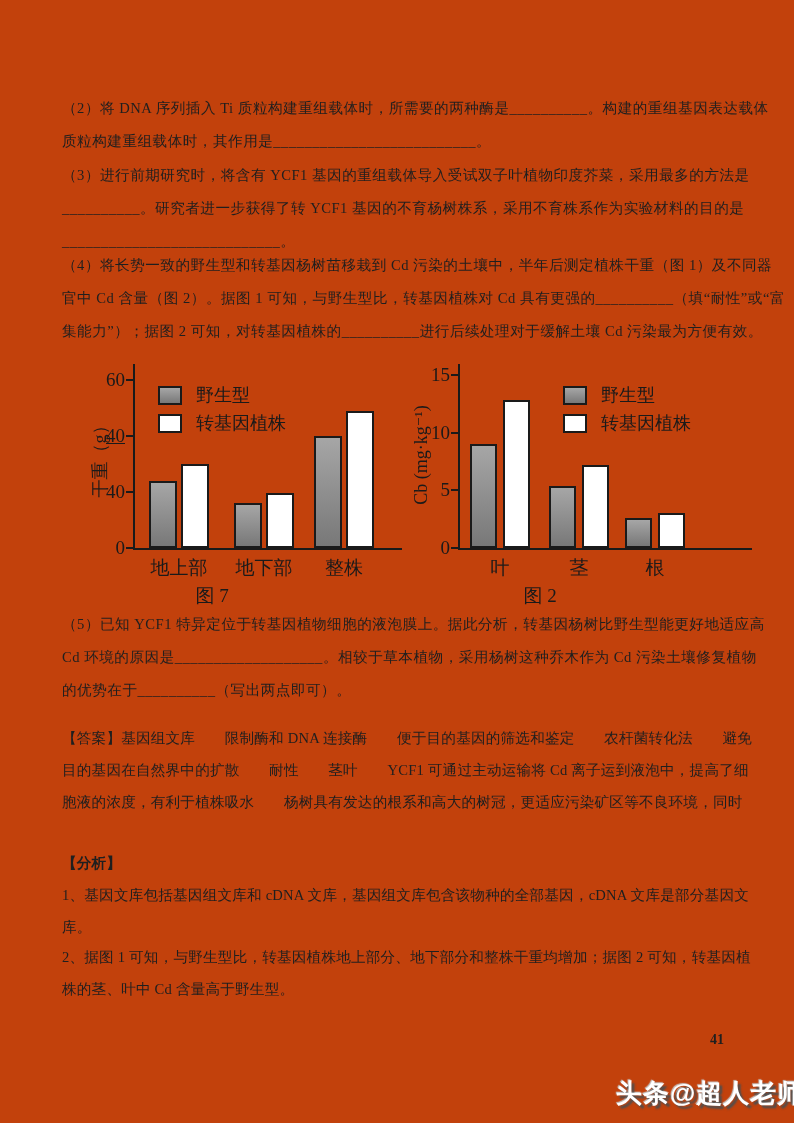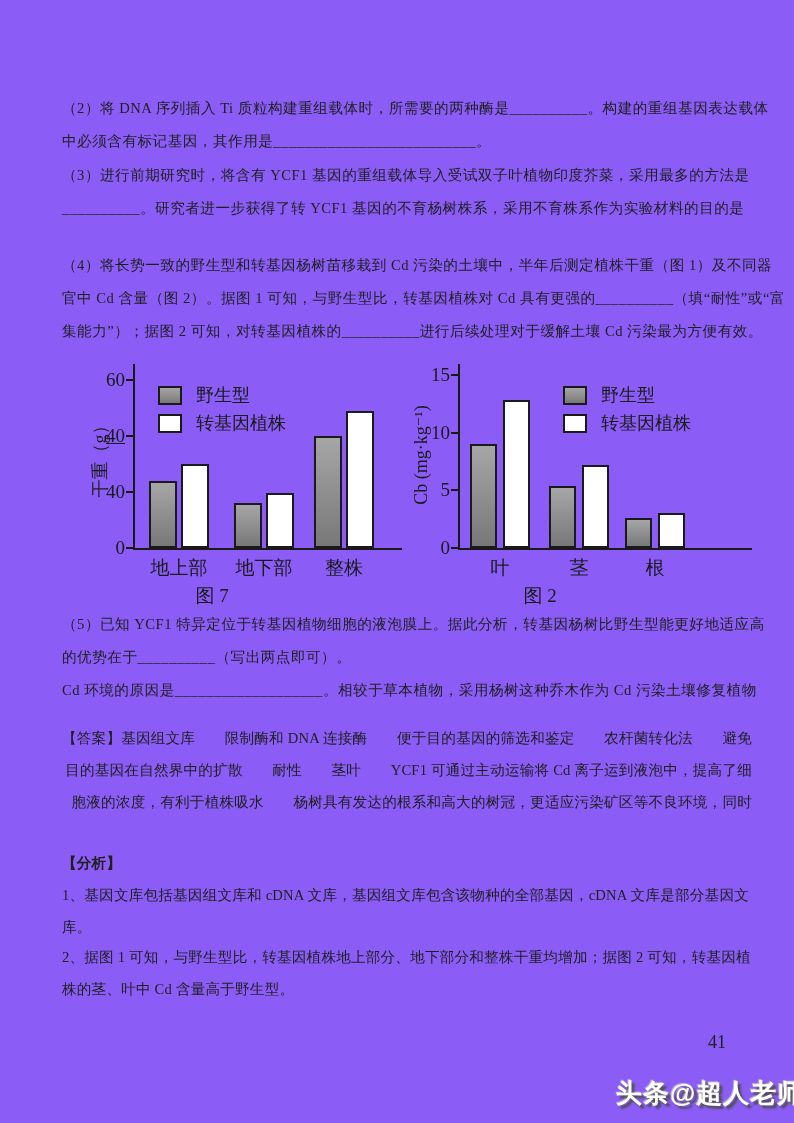--- a/index.html
+++ b/index.html
@@ -1,17 +1,17 @@
 <!DOCTYPE html>
 <html><head>
 <meta charset="utf-8">
 <style>
   html,body { margin:0; padding:0; background:#ffffff; }
   .page {
-    position:relative; width:794px; height:1123px; background:#8b5cf6;
+    position:relative; width:794px; height:1123px; background:#c2410c;
     overflow:hidden; font-family:"Liberation Serif","DejaVu Serif",serif;
   }
   .pblock { position:absolute; left:62px; width:690px; }
   .tline {
     font-size:14.6px; line-height:33px; height:33px; white-space:nowrap;
     letter-spacing:0.5px; color:#1f1f1f;
   }
   .red .tline { line-height:32px; height:32px; letter-spacing:0.2px; }
   .bold-line { font-weight:bold; }
   
@@ -22,41 +22,42 @@
   .bar { position:absolute; box-sizing:border-box; border:2px solid #1a1a1a; }
   .bar-gray  { background:linear-gradient(180deg,#a6a6a6 0%,#787878 100%); }
   .bar-white { background:#ffffff; }
   .ctick { position:absolute; font-size:19px; text-align:right; width:38px; height:22px; line-height:22px; }
   .ctickmark { position:absolute; background:#1a1a1a; }
   .clabel { position:absolute; font-size:19px; text-align:center; width:96px; height:24px; line-height:24px; }
   .ccap  { position:absolute; font-size:19px; text-align:center; width:80px; height:24px; line-height:24px; }
   .cleg-box { position:absolute; box-sizing:border-box; border:2px solid #1a1a1a; }
   .cleg-label { position:absolute; font-size:18px; height:24px; line-height:24px; white-space:nowrap; }
   .cylab { position:absolute; text-align:center; font-size:18px; height:28px; line-height:28px; transform:rotate(-90deg); white-space:nowrap; }
-  .page-num { position:absolute; left:700px; top:1032px; width:34px; font-size:18px; font-weight:normal; color:#1f1f1f; text-align:center; }
+  .page-num { position:absolute; left:700px; top:1032px; width:34px; font-size:14px; font-weight:bold; color:#1f1f1f; text-align:center; }
   .watermark {
     position:absolute; left:616px; top:1076px; white-space:nowrap;
     font-family:"Liberation Sans","DejaVu Sans",sans-serif; font-weight:bold;
     font-size:26px; letter-spacing:1px; color:#ffffff;
     text-shadow: 3px 3px 2px #4e4e4e, -1px -1px 1px #c8c8c8;
   }
 </style>
 </head>
 <body>
 
 <div class="page">
 
   <div class="pblock" id="q2" style="top:92px">
       <div class="tline">（2）将 DNA 序列插入 Ti 质粒构建重组载体时，所需要的两种酶是__________。构建的重组基因表达载体</div>
-      <div class="tline">中必须含有标记基因，其作用是__________________________。</div>
+      <div class="tline">质粒构建重组载体时，其作用是__________________________。</div>
     </div>
 
   <div class="pblock" id="q3" style="top:159px">
       <div class="tline">（3）进行前期研究时，将含有 YCF1 基因的重组载体导入受试双子叶植物印度芥菜，采用最多的方法是</div>
       <div class="tline">__________。研究者进一步获得了转 YCF1 基因的不育杨树株系，采用不育株系作为实验材料的目的是</div>
+      <div class="tline">____________________________。</div>
     </div>
 
   <div class="pblock" id="q4" style="top:249px">
       <div class="tline">（4）将长势一致的野生型和转基因杨树苗移栽到 Cd 污染的土壤中，半年后测定植株干重（图 1）及不同器</div>
       <div class="tline">官中 Cd 含量（图 2）。据图 1 可知，与野生型比，转基因植株对 Cd 具有更强的__________（填“耐性”或“富</div>
       <div class="tline">集能力”）；据图 2 可知，对转基因植株的__________进行后续处理对于缓解土壤 Cd 污染最为方便有效。</div>
     </div>
 
   <div class="chart" id="chart1">
       <div class="axis" style="left: 53px; top: 2px; width: 2px; height: 186px;"></div>
@@ -108,25 +109,25 @@
       <div class="cleg-box bar-gray" style="left: 163px; top: 24px; width: 24px; height: 19px;"></div>
       <div class="cleg-label" style="left: 201px; top: 21px;">野生型</div>
       <div class="cleg-box bar-white" style="left: 163px; top: 52px; width: 24px; height: 19px;"></div>
       <div class="cleg-label" style="left: 201px; top: 49px;">转基因植株</div>
       <div class="cylab" style="left: -79px; top: 79px; width: 200px;">Cb (mg·kg⁻¹)</div>
       <div class="ccap" style="left: 100px; top: 222px;">图 2</div>
     </div>
 
   <div class="pblock" id="q5" style="top:608px">
       <div class="tline">（5）已知 YCF1 特异定位于转基因植物细胞的液泡膜上。据此分析，转基因杨树比野生型能更好地适应高</div>
+      <div class="tline">Cd 环境的原因是___________________。相较于草本植物，采用杨树这种乔木作为 Cd 污染土壤修复植物</div>
       <div class="tline">的优势在于__________（写出两点即可）。</div>
-      <div class="tline">Cd 环境的原因是___________________。相较于草本植物，采用杨树这种乔木作为 Cd 污染土壤修复植物</div>
     </div>
 
-  <div class="pblock red" id="answer" style="top: 722px; color: rgb(208, 66, 58); text-align: right;">
+  <div class="pblock red" id="answer" style="top: 722px; color: rgb(208, 66, 58);">
       <div class="tline">【答案】基因组文库　　限制酶和 DNA 连接酶　　便于目的基因的筛选和鉴定　　农杆菌转化法　　避免</div>
       <div class="tline">目的基因在自然界中的扩散　　耐性　　茎叶　　YCF1 可通过主动运输将 Cd 离子运到液泡中，提高了细</div>
       <div class="tline">胞液的浓度，有利于植株吸水　　杨树具有发达的根系和高大的树冠，更适应污染矿区等不良环境，同时</div>
     </div>
 
   <div class="pblock red" style="top: 847px; color: rgb(208, 66, 58);">
     <div class="tline bold-line">【分析】</div>
   </div>
 
   <div class="pblock red" id="ana1" style="top: 879px; color: rgb(208, 66, 58);">

